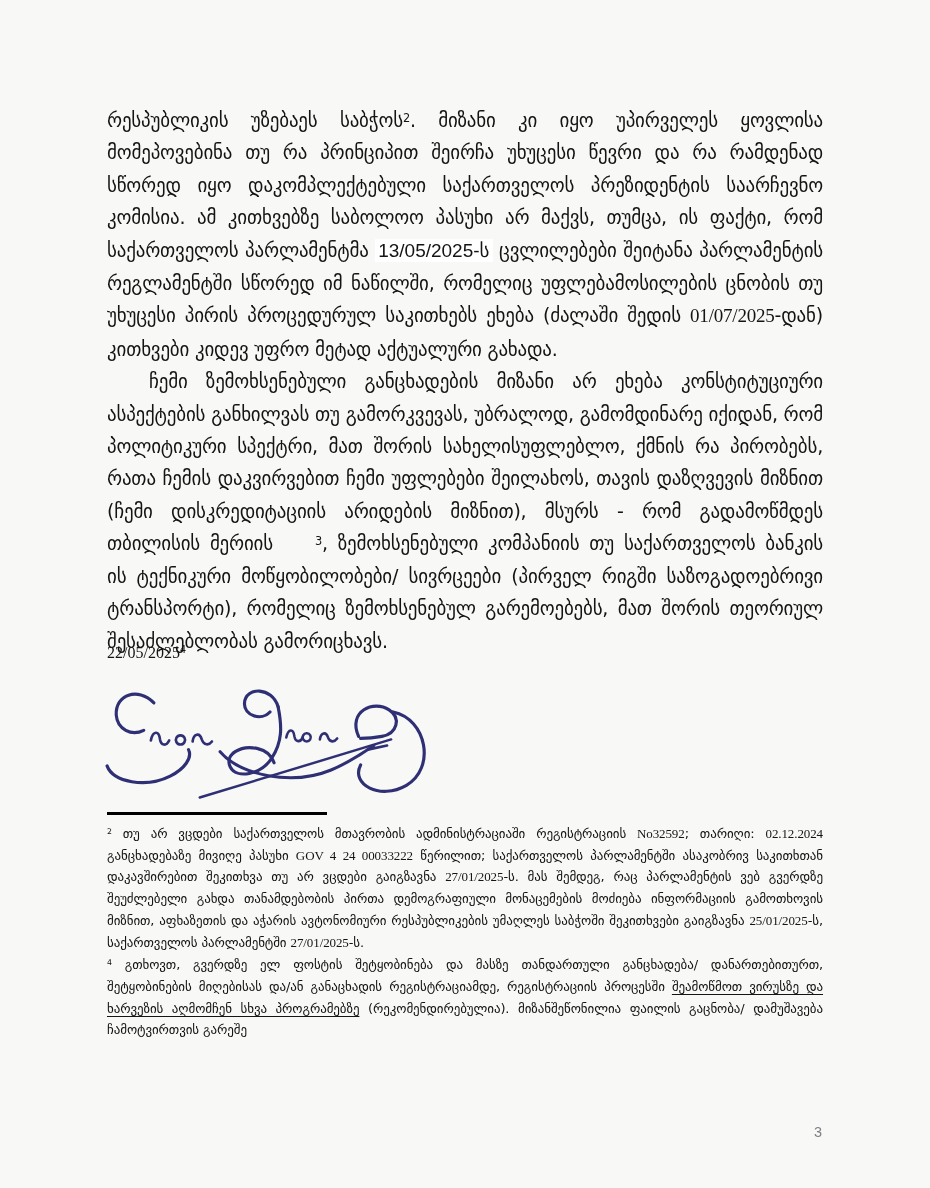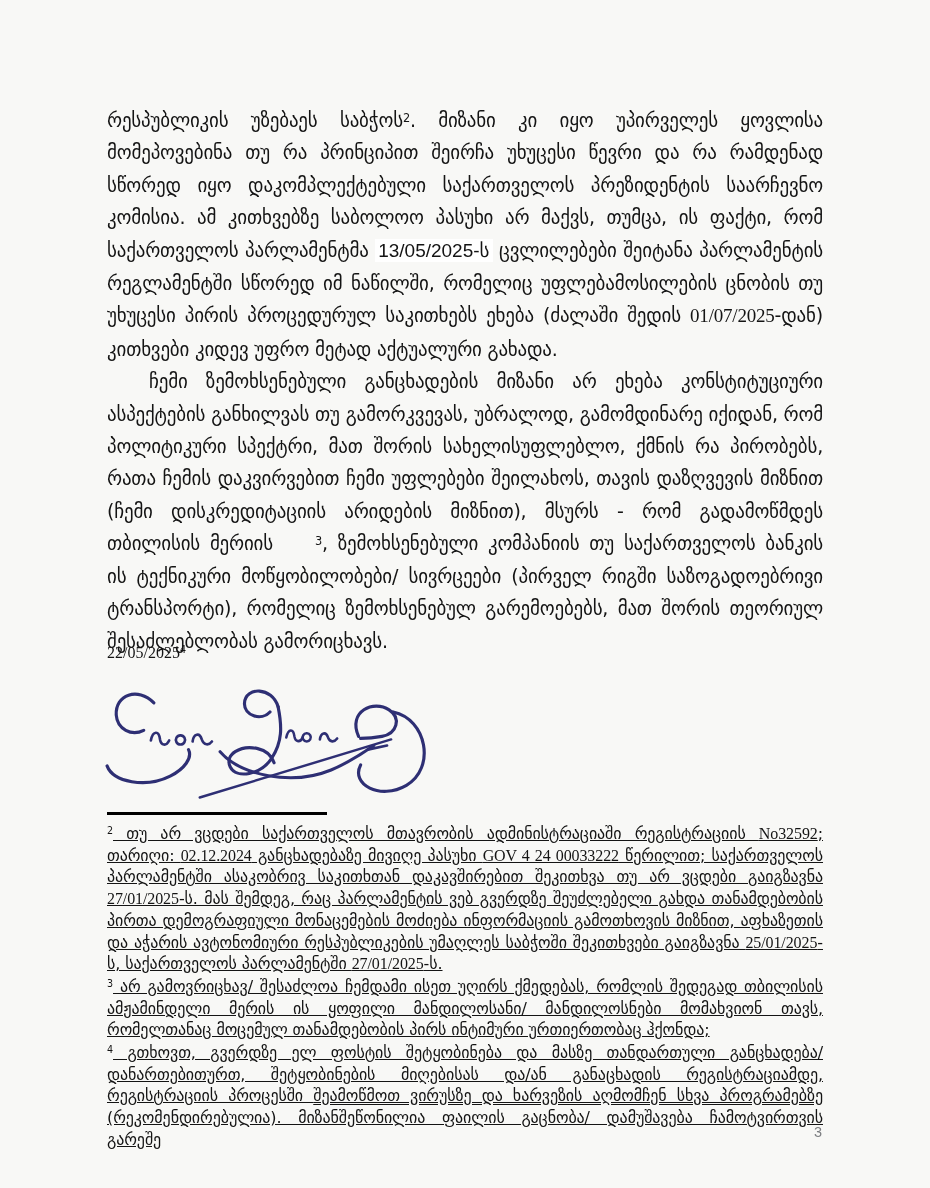--- a/index.html
+++ b/index.html
@@ -40,23 +40,22 @@
   .ul{text-decoration:underline;text-underline-offset:3px;}
   .date-line{
     position:absolute;left:107px;top:640px;
     font-size:16px;line-height:26px;letter-spacing:0;
   }
   .signature{position:absolute;left:103px;top:676px;width:336px;height:132px;}
   .signature svg{width:100%;height:100%;display:block;}
   .signature path{stroke:var(--ink);fill:none;stroke-linecap:round;stroke-linejoin:round;}
   .footnotes{
     position:absolute;left:107px;top:812px;width:716px;
-    font-size:16px;line-height:21.7px;text-align:justify;
+    font-size:13px;line-height:21.7px;text-align:justify;
     letter-spacing:-0.1px;
-    text-decoration:underline;
   }
   .fn-separator{
     width:220px;height:0;border-top:3px solid var(--separator);
     margin-bottom:8px;
   }
   .footnotes p{margin:0 0 1px 0;}
   .page-number{
     position:absolute;left:808px;top:1124px;width:20px;
     font-size:14.5px;color:var(--page_number);text-align:center;
     font-family:"Liberation Sans",sans-serif;
@@ -94,19 +93,18 @@
 
       <path d="M251,57 C240,32 266,21 281,31 C293,39 289,54 274,57 C266,58.5 258,59 253,59" stroke-width="3.1"></path>
       <path d="M285,33 C318,40 327,88 298,105 C272,120 243,104 253,85" stroke-width="3.1"></path>
       <path d="M260,70 L279,66" stroke-width="2.6"></path>
     </svg>
   </div>
 
   <div class="footnotes">
     <div class="fn-separator"></div>
     <p><span class="sup">2</span><span> თუ არ ვცდები საქართველოს მთავრობის ადმინისტრაციაში რეგისტრაციის </span><span class="num">No32592</span><span>; თარიღი: </span><span class="num">02.12.2024</span><span> განცხადებაზე მივიღე პასუხი </span><span class="num">GOV 4 24 00033222</span><span> წერილით; საქართველოს პარლამენტში ასაკობრივ საკითხთან დაკავშირებით შეკითხვა თუ არ ვცდები გაიგზავნა </span><span class="num">27/01/2025</span><span>-ს. მას შემდეგ, რაც პარლამენტის ვებ გვერდზე შეუძლებელი გახდა თანამდებობის პირთა დემოგრაფიული მონაცემების მოძიება ინფორმაციის გამოთხოვის მიზნით, აფხაზეთის და აჭარის ავტონომიური რესპუბლიკების უმაღლეს საბჭოში შეკითხვები გაიგზავნა </span><span class="num">25/01/2025</span><span>-ს, საქართველოს პარლამენტში </span><span class="num">27/01/2025</span><span>-ს.</span></p>
-    <p><span class="sup">3</span><span> არ გამოვრიცხავ/ შესაძლოა ჩემდამი ისეთ უღირს ქმედებას, რომლის შედეგად თბილისის ამჟამინდელი მერის ის ყოფილი მანდილოსანი/ მანდილოსნები მომახვიონ თავს, რომელთანაც მოცემულ თანამდებობის პირს ინტიმური ურთიერთობაც ჰქონდა;</span></p>
     <p><span class="sup">4</span><span>  გთხოვთ, გვერდზე ელ ფოსტის შეტყობინება და მასზე თანდართული განცხადება/ დანართებითურთ, შეტყობინების მიღებისას და/ან განაცხადის რეგისტრაციამდე, რეგისტრაციის პროცესში </span><span class="ul">შეამოწმოთ ვირუსზე და ხარვეზის აღმომჩენ სხვა პროგრამებზე</span><span> (რეკომენდირებულია). მიზანშეწონილია ფაილის გაცნობა/ დამუშავება ჩამოტვირთვის გარეშე</span></p>
   </div>
 
   <div class="page-number">3</div>
 
 </div>
 
 </body></html>

